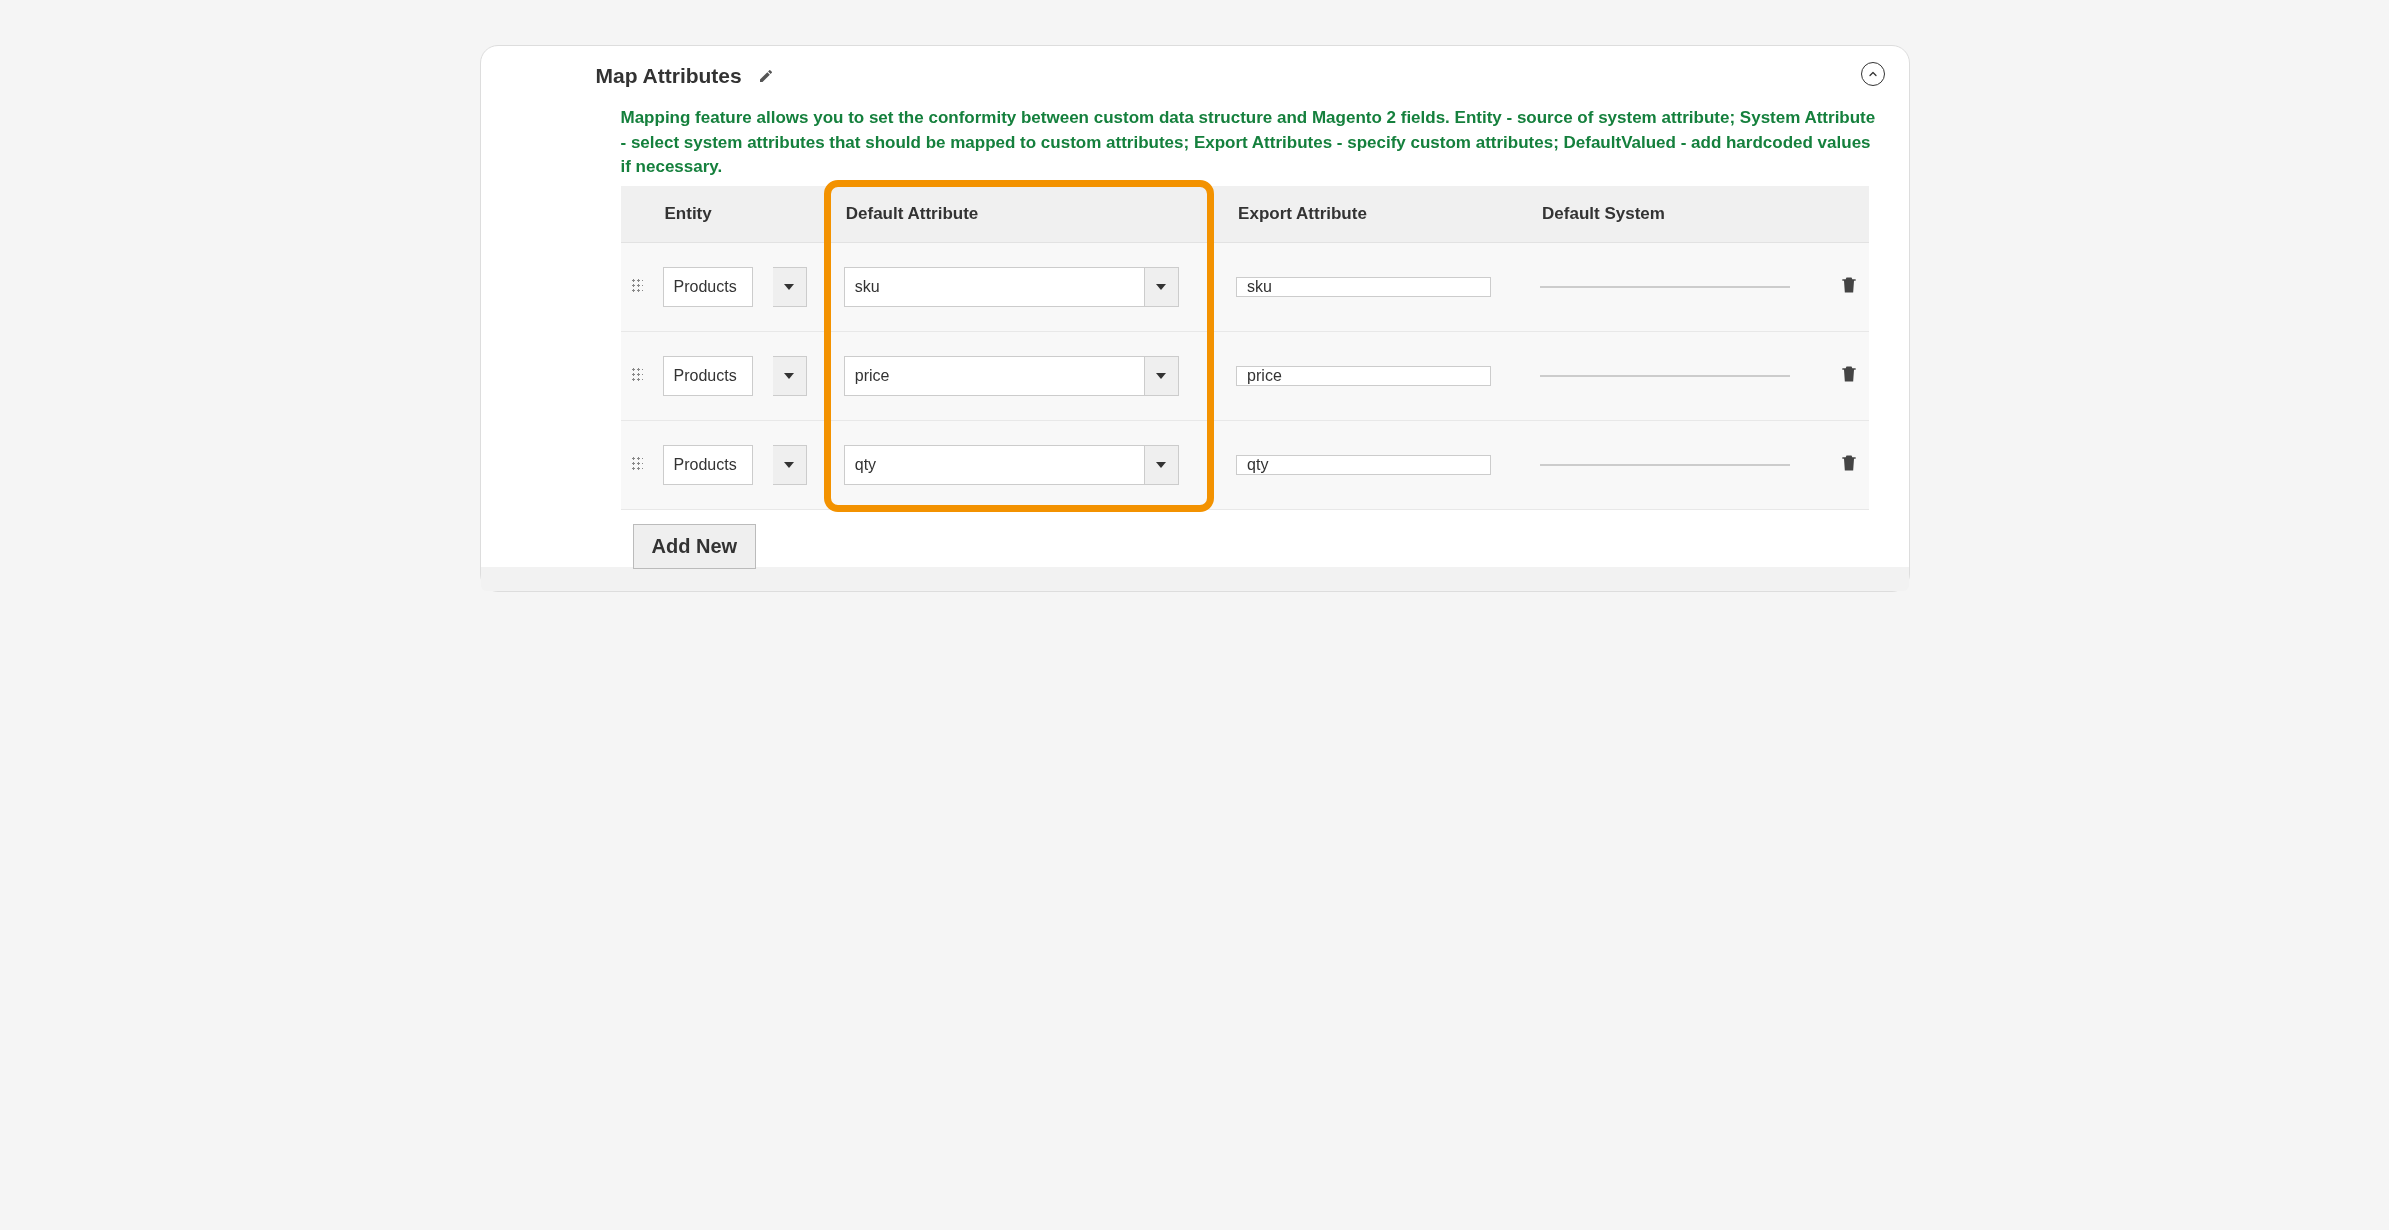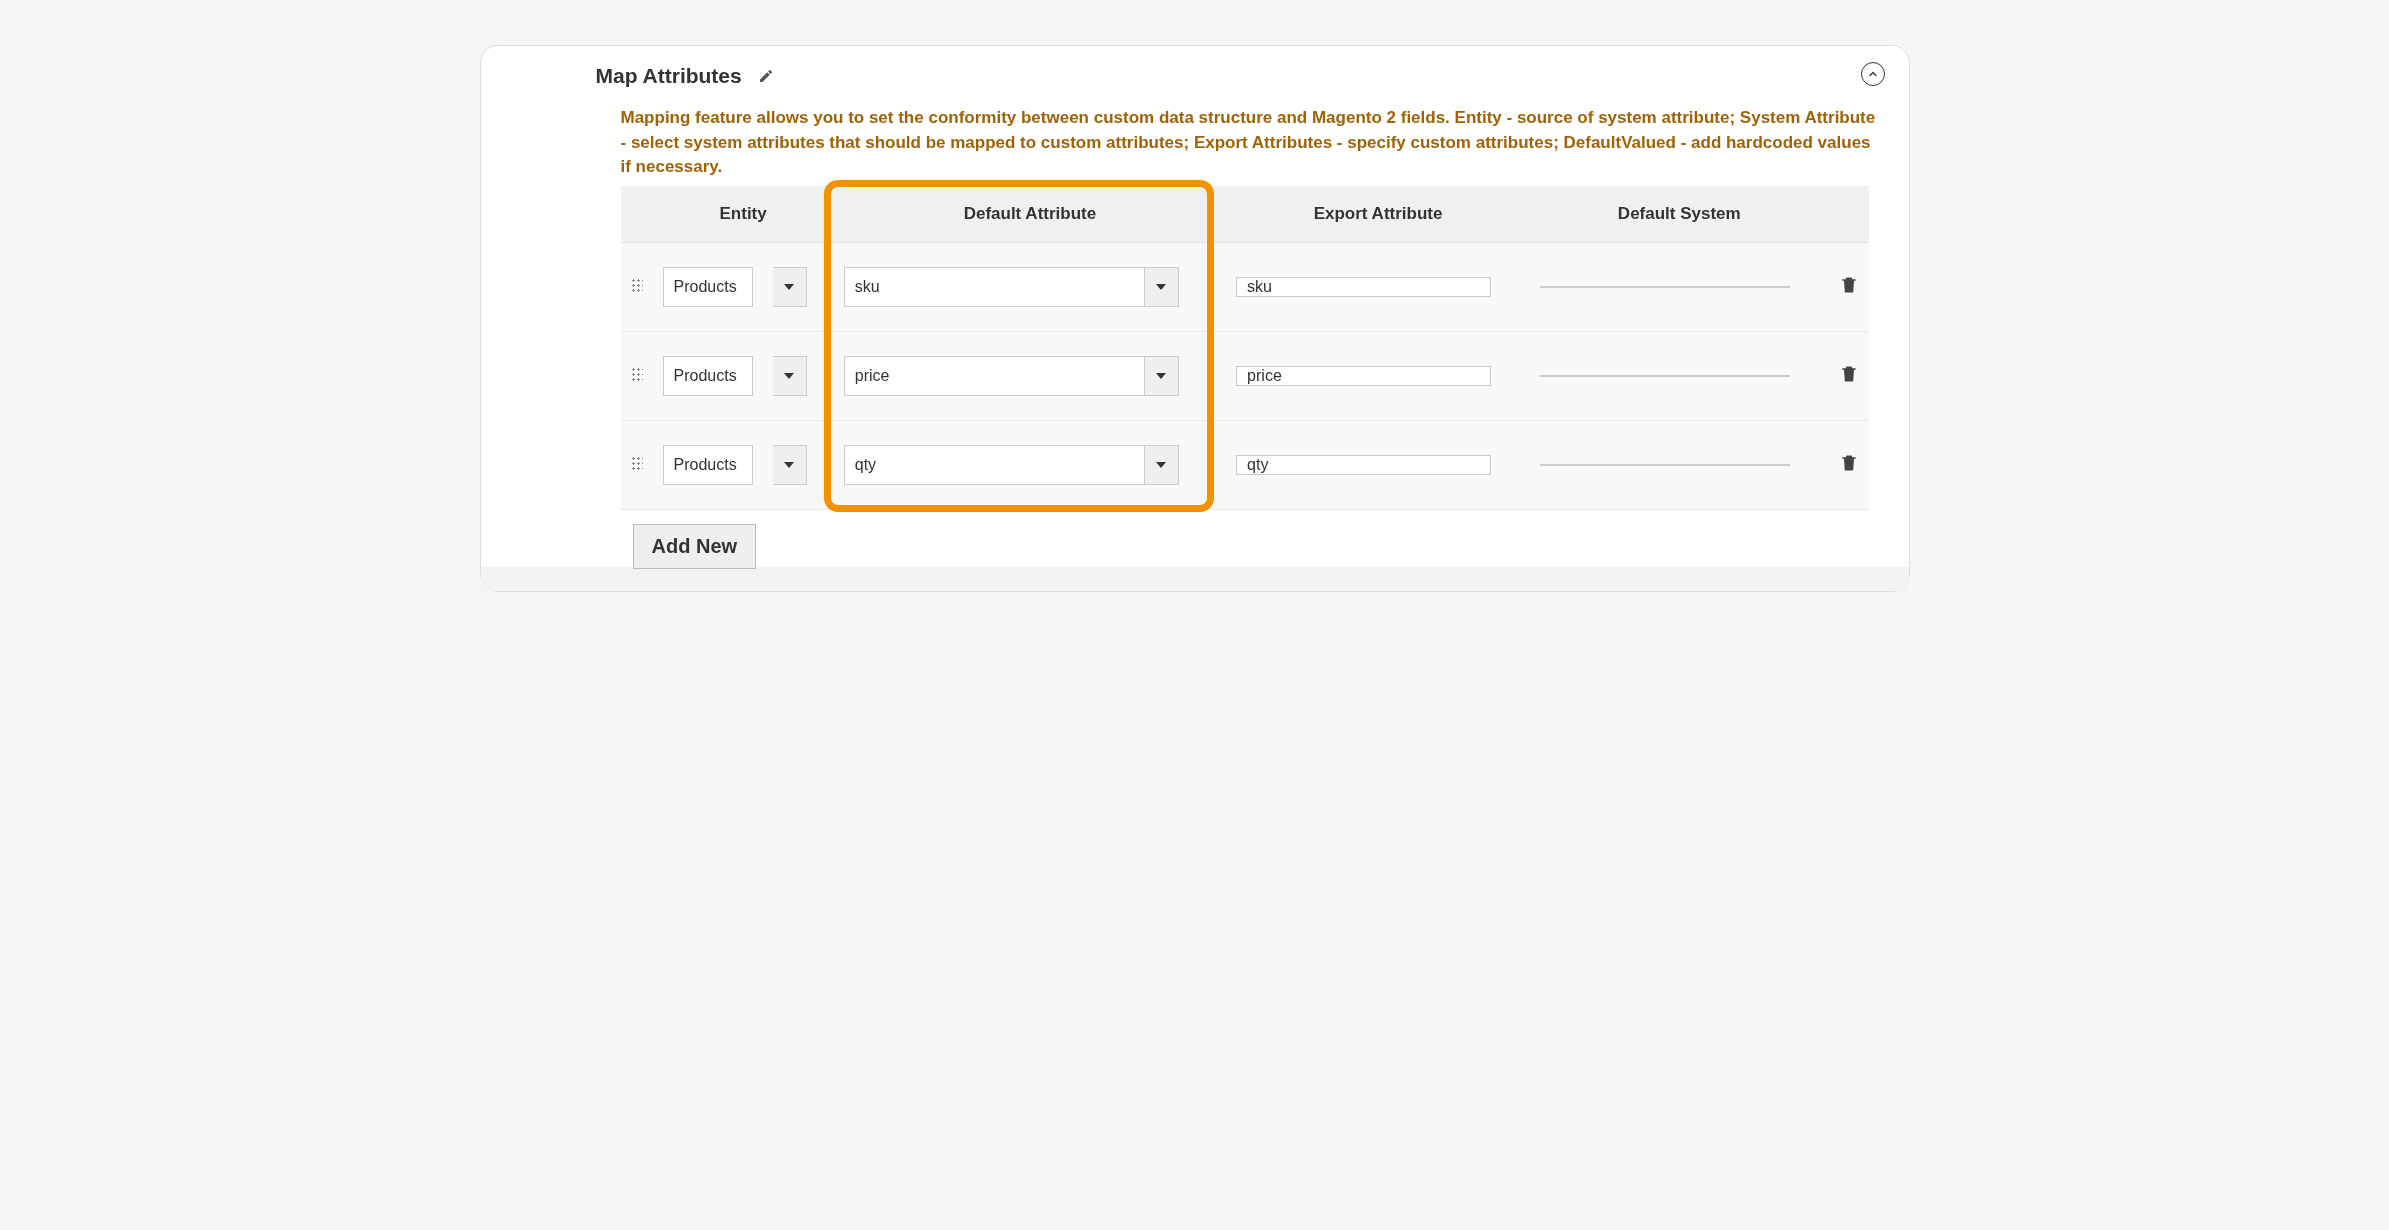--- a/index.html
+++ b/index.html
@@ -82,36 +82,36 @@
     border-radius: 50%;
   }
   .toggle-value {
     font-size: 16px;
     color: #333;
   }
 
   .description {
     font-size: 17px;
     font-weight: 600;
-    color: #a16207;
+    color: #15803d;
     line-height: 1.45;
     margin-bottom: 6px;
     max-width: 1260px;
   }
 
   .table-wrapper {
     position: relative;
     margin-right: 10px;
   }
   table {
     width: 100%;
     border-collapse: collapse;
   }
   thead th {
-    text-align: center;
+    text-align: left;
     font-size: 17px;
     font-weight: 700;
     color: #333;
     background: #f0f0f0;
     padding: 18px 12px;
     border-bottom: 1px solid #e2e2e2;
   }
   tbody td {
     background: #f8f8f8;
     padding: 24px 10px;

